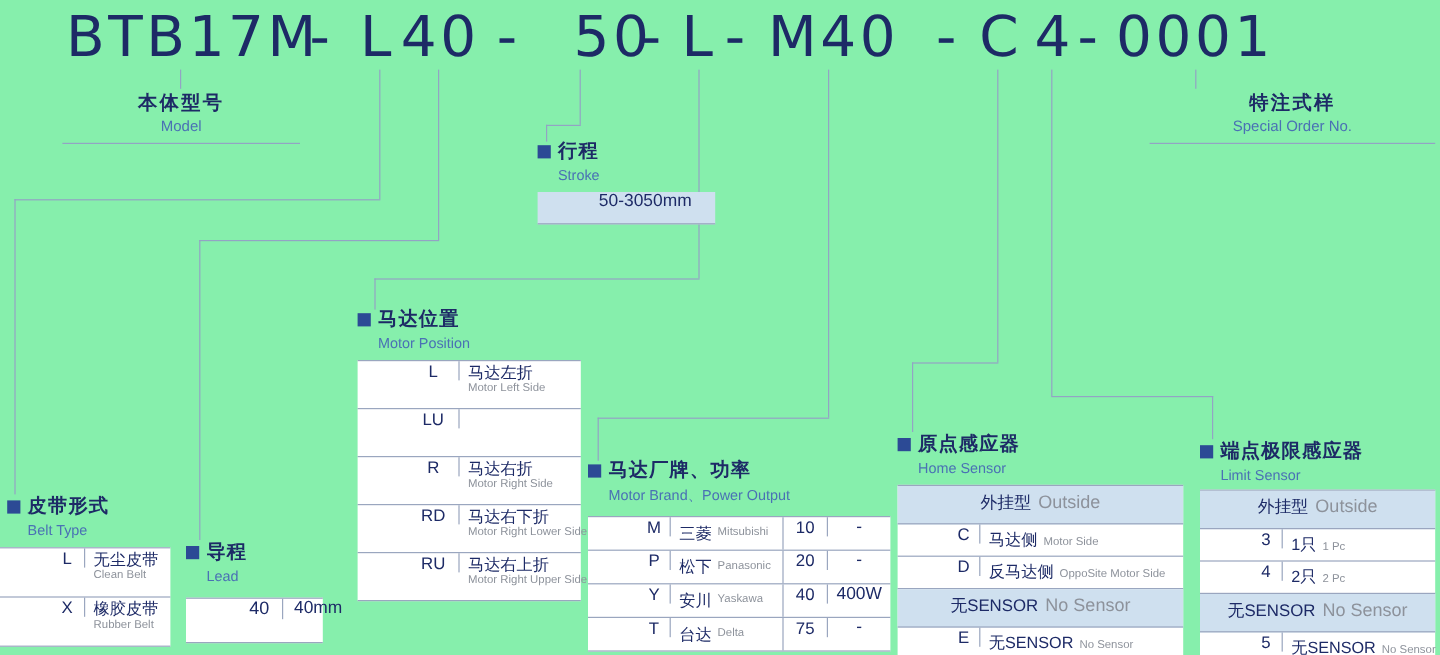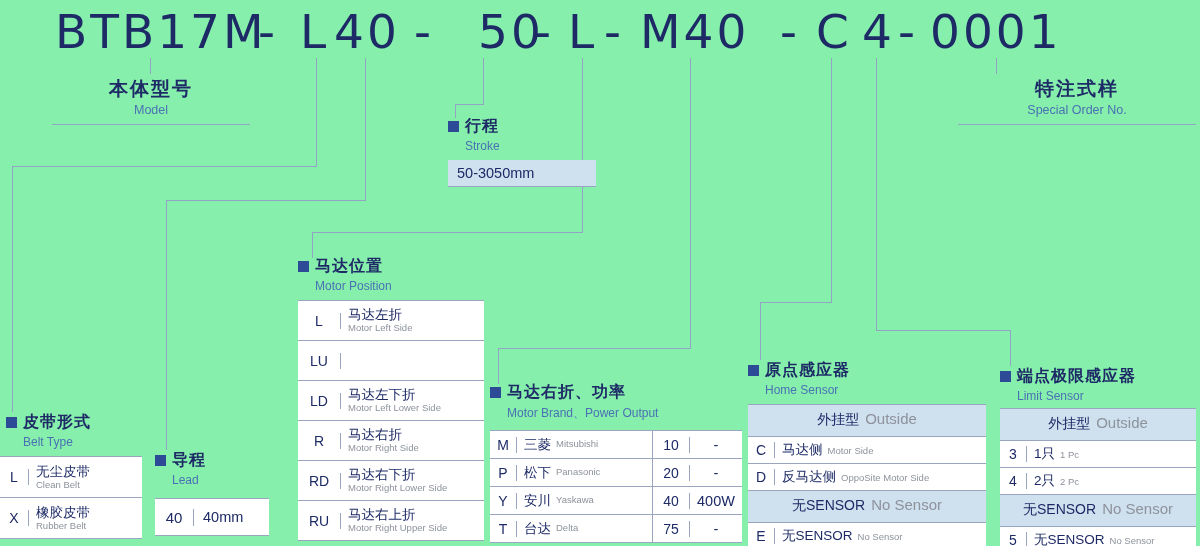--- a/index.html
+++ b/index.html
@@ -5,31 +5,31 @@
   html,body{margin:0;padding:0;background:#ffffff;}
   #canvas{position:relative;width:1200px;height:546px;background:#86efac;overflow:hidden;
           font-family:"Liberation Sans","DejaVu Sans",sans-serif;color:#1d2a66;}
   
   .seg{position:absolute;top:4px;font-size:47px;font-weight:500;color:#1d2a66;
        letter-spacing:3px;font-family:"DejaVu Sans",sans-serif;white-space:nowrap;}
   
   .ln{position:absolute;background:#93a3c4;}
   
   .toplabel{position:absolute;text-align:center;border-bottom:1px solid #93a3c4;padding-bottom:7px;}
-  .toplabel .zh{font-size:19px;font-weight:bold;color:#1d2a66;letter-spacing:2px;}
+  .toplabel .zh{font-size:16px;font-weight:bold;color:#1d2a66;letter-spacing:2px;}
   .toplabel .en{font-size:12.5px;color:#4a71b4;margin-top:1px;}
   
   .section{position:absolute;}
   .sec-title{display:flex;align-items:center;gap:6px;}
   .bullet{width:11px;height:11px;background:#2c4a95;flex:none;}
   .sec-zh{font-size:16px;font-weight:bold;color:#1d2a66;letter-spacing:1px;white-space:nowrap;}
   .sec-en{font-size:12px;color:#4a71b4;margin-left:17px;margin-top:2px;white-space:nowrap;}
   
   .tbl{position:absolute;border-top:1px solid #9aa6bf;background:#fff;}
-  .trow{display:flex;align-items:center;border-bottom:1px solid #9aa6bf;}
+  .trow{display:flex;align-items:flex-start;border-bottom:1px solid #9aa6bf;padding-left:42px;}
   .tcode{flex:none;display:flex;align-items:center;justify-content:center;
          border-right:1px solid #9aa6bf;color:#1d2a66;font-size:14px;}
   .tdesc{flex:1;display:flex;flex-direction:column;justify-content:center;padding:2px 7px;min-width:0;}
   .dzh{font-size:13.5px;color:#1d2a66;line-height:1.18;white-space:nowrap;}
   .den{font-size:9.5px;color:#8d929b;line-height:1.15;white-space:nowrap;}
   .inlinedesc{flex:1;display:flex;align-items:baseline;gap:5px;padding:0 7px;min-width:0;
               align-self:center;}
   .hdr{background:#cfe0ef;display:flex;align-items:baseline;justify-content:center;gap:6px;
        border-bottom:1px solid #9aa6bf;padding-top:5px;}
   .hdr .dzh{font-size:14px;}
@@ -124,27 +124,20 @@
       <div class="tcode" style="width:42px">L</div>
       <div class="tdesc">
           <div class="dzh">马达左折</div>
         <div class="den">Motor Left Side</div>
         </div>
     </div>
     <div class="trow" style="height:39px">
       <div class="tcode" style="width:42px">LU</div>
     </div>
     <div class="trow" style="height:39px">
-      <div class="tcode" style="width:42px">LD</div>
-      <div class="tdesc">
-          <div class="dzh">马达左下折</div>
-        <div class="den">Motor Left Lower Side</div>
-        </div>
-    </div>
-    <div class="trow" style="height:39px">
       <div class="tcode" style="width:42px">R</div>
       <div class="tdesc">
           <div class="dzh">马达右折</div>
         <div class="den">Motor Right Side</div>
         </div>
     </div>
     <div class="trow" style="height:39px">
       <div class="tcode" style="width:42px">RD</div>
       <div class="tdesc">
           <div class="dzh">马达右下折</div>
@@ -194,21 +187,21 @@
   <div class="tbl" style="left:155px;top:498px;width:114px">
     <div class="trow" style="height:36px">
       <div class="tcode" style="width:38px;font-size:15px">40</div>
       <div class="valcell">40mm</div>
     </div>
   </div>
 
   <div class="section" style="left:490px;top:382px">
     <div class="sec-title">
       <span class="bullet"></span>
-      <span class="sec-zh">马达右折、功率</span>
+      <span class="sec-zh">马达厂牌、功率</span>
     </div>
     <div class="sec-en">Motor Brand、Power Output</div>
   </div>
   <div class="tbl" style="left:490px;top:430px;width:252px">
     <div class="trow" style="height:27px">
       <div class="tcode" style="width:26px">M</div>
       <div class="inlinedesc" style="border-right:1px solid #9aa6bf;align-self:stretch;align-items:center">
         <span class="dzh">三菱</span>
         <span class="den">Mitsubishi</span>
         </div>

